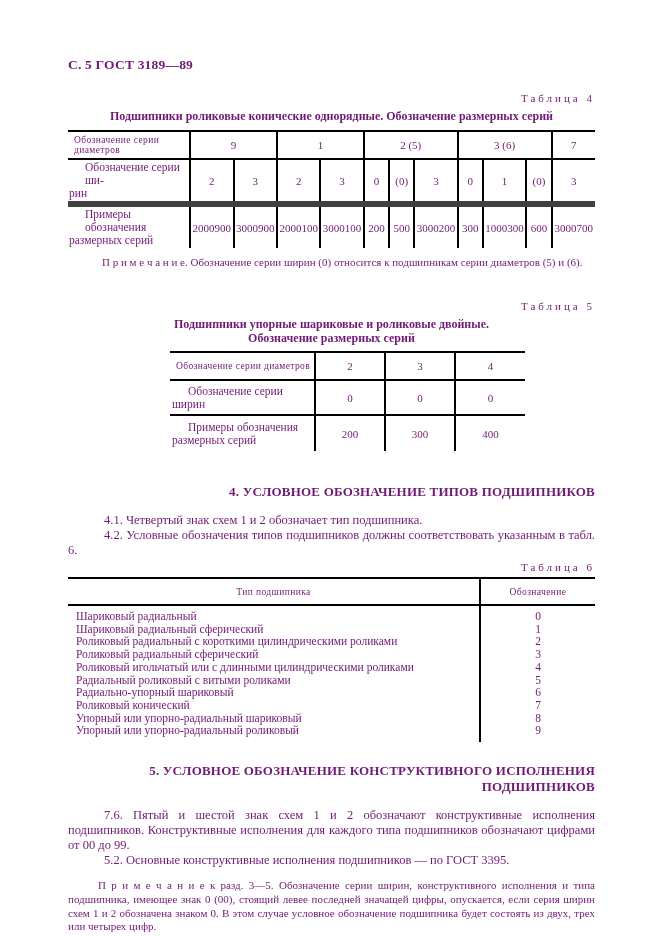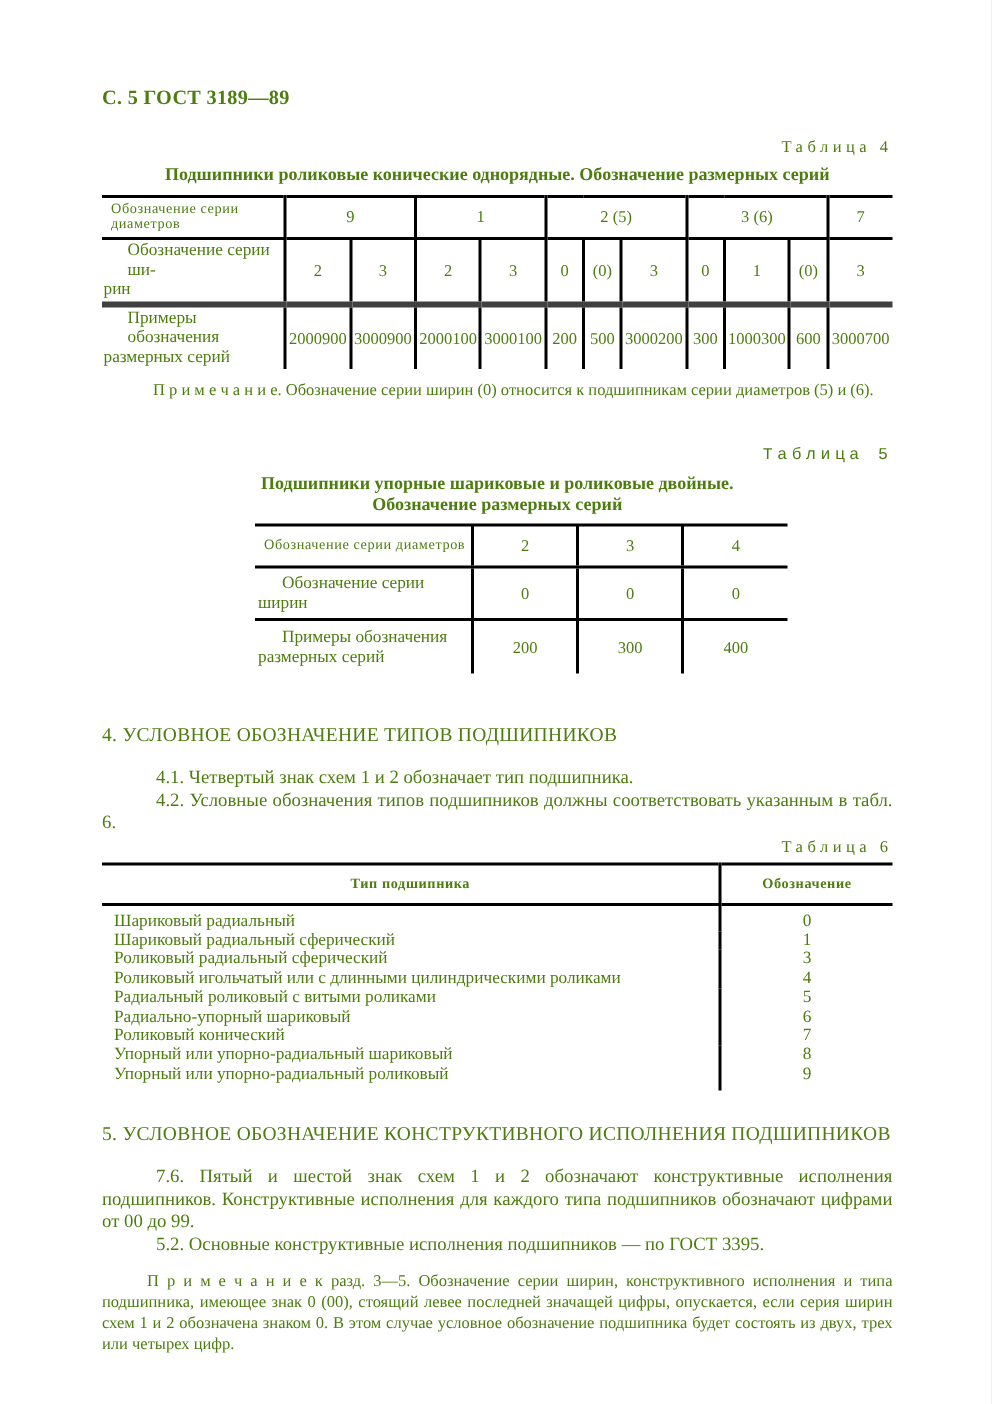--- a/index.html
+++ b/index.html
@@ -2,62 +2,62 @@
 <html><head>
 <meta charset="utf-8">
 <style>
   * { margin:0; padding:0; box-sizing:border-box; }
   html,body { background:#e8e8e8; }
   .page {
     position:relative;
     width:661px; height:936px;
     margin:0 auto;
     background:#ffffff;
-    color:#4d7c0f;
+    color:#701a75;
     font-family:"Liberation Serif","DejaVu Serif",serif;
     overflow:hidden;
   }
   .content { padding:57px 66px 0 68px; }
 
   .doc-header { font-size:13.5px; font-weight:bold; letter-spacing:0.2px; }
 
   .tbl-label { text-align:right; font-size:11px; letter-spacing:3px; margin-top:19px; }
   .tbl-title { text-align:center; font-size:12px; font-weight:bold; margin-top:5px; line-height:14px; }
 
   table { border-collapse:collapse; border-top:2px solid #000; table-layout:fixed; }
 
   
   .t4 { width:527px; margin-top:7px; }
   .t4 td { border-left:2px solid #000; text-align:center; font-size:11px; vertical-align:middle; padding:1px 1px; }
   .t4 td.lbl { border-left:none; text-align:left; }
   .t4 tr.r1 td { border-bottom:2px solid #000; height:28px; }
-  .t4 tr.r2 td { border-bottom:4px solid #404040; height:34px;margin-left:20px; }
+  .t4 tr.r2 td { border-bottom:6px solid #404040; height:34px;margin-left:20px; }
   .t4 tr.r3 td { height:36px; }
   .t4 .small-head { font-size:9.5px; letter-spacing:0.4px; padding-left:6px; }
   .lbl-line { display:block; font-size:11.5px; line-height:13px; }
   .lbl-line.first { padding-left:16px; }
 
   
   .t5 { width:355px; margin-left:102px; margin-top:6px; }
   .t5 td { border-left:2px solid #000; text-align:center; font-size:11px; vertical-align:middle; padding:1px 2px; }
   .t5 td.lbl { border-left:none; text-align:left; }
   .t5 tr.r1 td { border-bottom:2px solid #000; height:28px; }
   .t5 tr.r2 td { border-bottom:2px solid #000; height:35px; }
   .t5 tr.r3 td { height:36px; }
   .t5 .small-head { font-size:9.5px; letter-spacing:0.4px; padding-left:6px; }
 
   .note { font-size:11px; line-height:14px; text-indent:34px; margin-top:7px; text-align:justify; }
 
-  .sec-heading { text-align:left; font-size:13px; font-weight:normal; margin-top:33px; letter-spacing:0.2px; }
+  .sec-heading { text-align:right; font-size:13px; font-weight:bold; margin-top:33px; letter-spacing:0.2px; }
   .body-p { font-size:12.5px; line-height:15px; text-indent:36px; text-align:justify; margin-top:0; }
   .body-p.first { margin-top:13px; }
 
   
   .t6 { width:527px; margin-top:4px; }
-  .t6 th { border-bottom:2px solid #000; font-weight:bold; font-size:9.5px; letter-spacing:0.4px; height:27px; text-align:center; vertical-align:middle; }
+  .t6 th { border-bottom:2px solid #000; font-weight:normal; font-size:9.5px; letter-spacing:0.4px; height:27px; text-align:center; vertical-align:middle; }
   .t6 td.code, .t6 th.code { border-left:2px solid #000;margin-left:20px; }
   .t6 td { font-size:11.5px; line-height:12.7px; vertical-align:top; }
   .t6 td.type { padding-left:8px; }
   .t6 td.code { text-align:center; }
   .t6 tr.first td { padding-top:4px; }
   .t6 tr.last td { padding-bottom:5px; }
 
   .sec5-heading { margin-top:21px; }
   .note-bottom { font-size:11px; line-height:13.8px; text-indent:30px; text-align:justify; margin-top:11px; }
 </style>
@@ -128,21 +128,21 @@
         <td>300</td>
         <td>1000300</td>
         <td>600</td>
         <td>3000700</td>
       </tr>
     </tbody>
       </table>
 
     <div class="note">П р и м е ч а н и е. Обозначение серии ширин (0) относится к подшипникам серии диаметров (5) и (6).</div>
 
-    <div class="tbl-label" style="margin-top:31px;font-family:Liberation Mono, monospace;">Таблица 5</div>
+    <div class="tbl-label" style="margin-top:31px;">Таблица 5</div>
     <div class="tbl-title">
       <span style="display:block">Подшипники упорные шариковые и роликовые двойные.</span>
       <span style="display:block">Обозначение размерных серий</span>
     </div>
 
     <table class="t5">
       <colgroup>
         <col style="width:145px">
           <col style="width:70px">
           <col style="width:70px">
@@ -193,20 +193,24 @@
       </tr>
       <tr class="first">
         <td class="type">Шариковый радиальный</td>
         <td class="code">0</td>
       </tr>
       <tr>
         <td class="type">Шариковый радиальный сферический</td>
         <td class="code">1</td>
       </tr>
       <tr>
+        <td class="type">Роликовый радиальный с короткими цилиндрическими роликами</td>
+        <td class="code">2</td>
+      </tr>
+      <tr>
         <td class="type">Роликовый радиальный сферический</td>
         <td class="code">3</td>
       </tr>
       <tr>
         <td class="type">Роликовый игольчатый или с длинными цилиндрическими роликами</td>
         <td class="code">4</td>
       </tr>
       <tr>
         <td class="type">Радиальный роликовый с витыми роликами</td>
         <td class="code">5</td>

